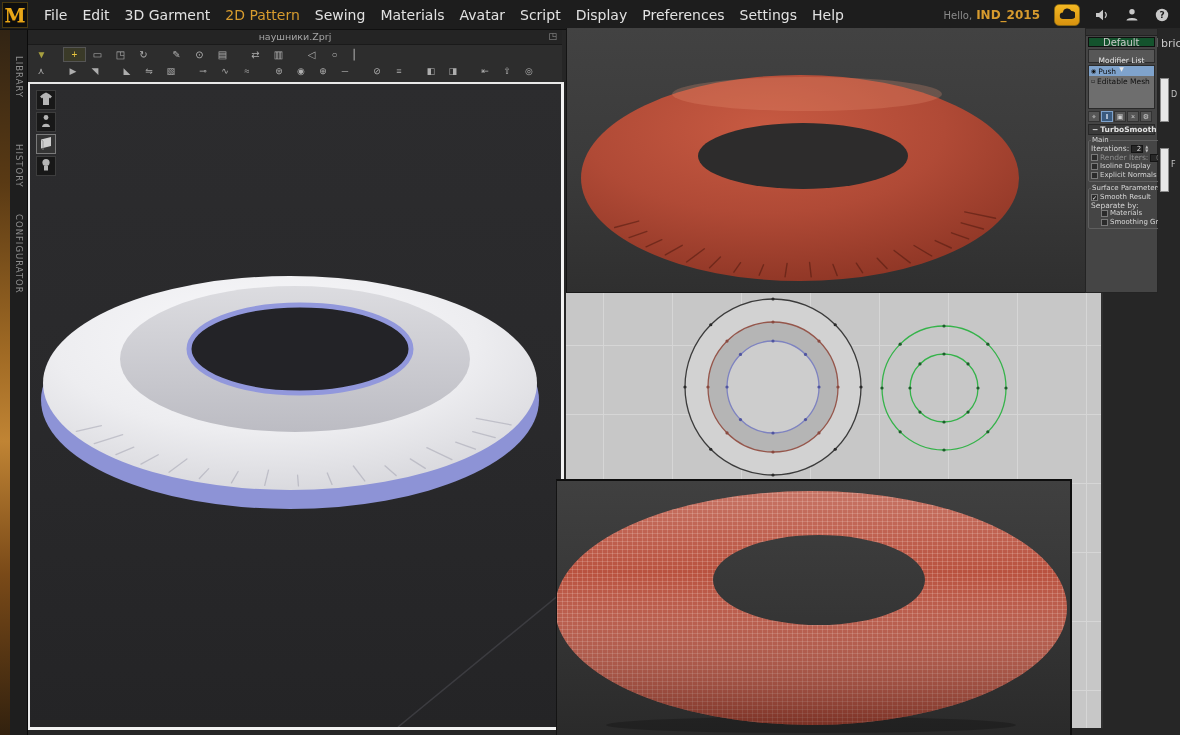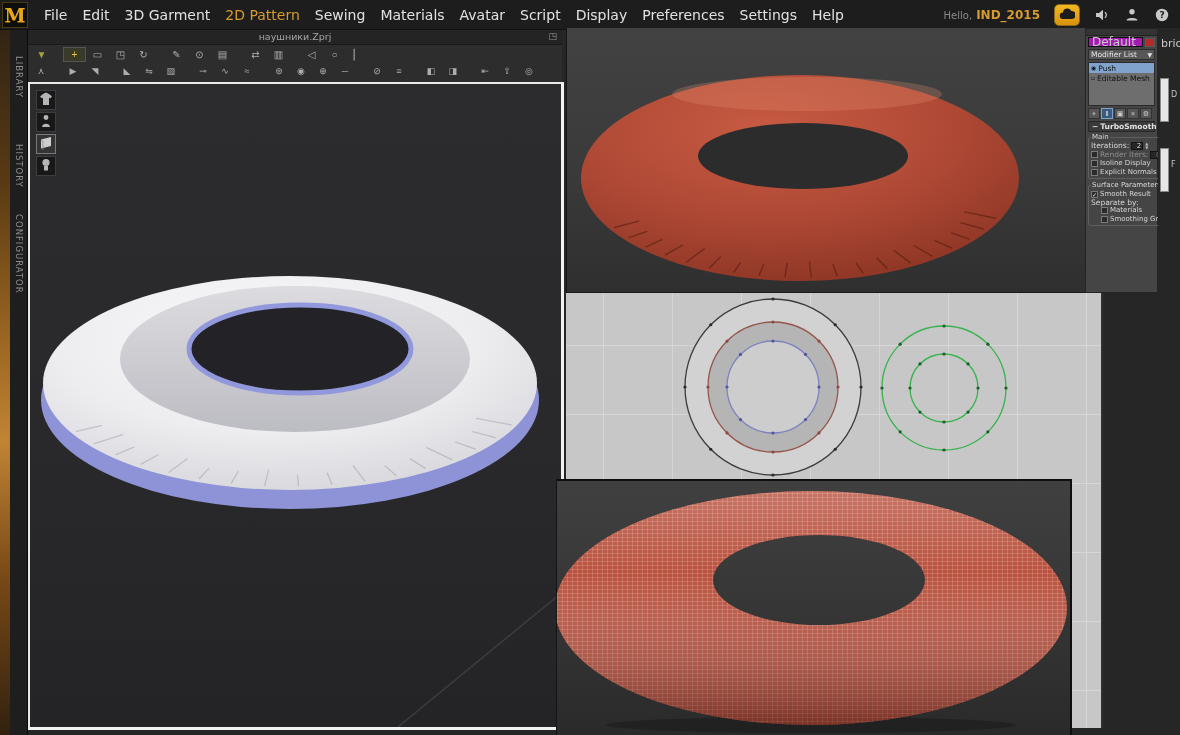--- a/index.html
+++ b/index.html
@@ -75,25 +75,25 @@
   
   #overlay-bottom{left:556px;top:479px;width:516px;height:256px;z-index:4;
     border-top:2px solid #0e0e0e;border-right:2px solid #0e0e0e;border-left:1px solid #141414;
     background:linear-gradient(180deg,#404040 0%,#363636 50%,#2a2a2a 100%);overflow:hidden;}
 
   
   #max-panel{left:1085px;top:28px;width:73px;height:265px;z-index:5;background:#454545;
     border:1px solid #242424;color:#d6d6d6;font-size:7.5px;line-height:1.2;padding:1px;}
   #mp-topstrip{height:7px;background:#333;margin:-1px -1px 1px;border-bottom:1px solid #222;}
   #mp-name-row{display:flex;align-items:center;gap:2px;margin:1px 1px 2px;}
-  #mp-name{flex:1;height:10px;background:#a21caf;border:1px solid #101010;color:#c8c8c8;
-    font-size:12px;padding:0 3px;line-height:9px;}
+  #mp-name{flex:1;height:10px;background:#14532d;border:1px solid #101010;color:#c8c8c8;
+    font-size:10px;padding:0 14px;line-height:9px;}
   #mp-swatch{width:10px;height:9px;background:#b12a26;border:1px solid #5a5a5a;}
   #mp-dropdown{height:11px;background:#575757;border:1px solid #2c2c2c;display:flex;align-items:center;
-    justify-content:space-between;padding:0 2px;margin:0 1px 2px;color:#e6e6e6;}
+    justify-content:space-between;padding:6px 2px;margin:0 1px 2px;color:#e6e6e6;flex-direction:column;}
   #mp-stack{height:44px;background:#6e6e6e;border:1px solid #2a2a2a;margin:0 1px 2px;overflow:hidden;}
   .stack-row{height:10px;display:flex;align-items:center;gap:2px;font-size:7.5px;color:#101010;padding-left:2px;}
   .stack-row.sel{background:#7fa3cc;}
   .stack-ico{font-size:6px;}
   #mp-btnrow{display:flex;gap:1px;margin:0 1px 2px;}
   .pbtn{width:12px;height:11px;background:#565656;border:1px solid #323232;color:#cfcfcf;
     font-size:7px;display:flex;align-items:center;justify-content:center;padding:0;}
   .pbtn.active{background:#3a5a7e;border-color:#7fa3cc;color:#e8f1fa;}
   #mp-rollout{height:11px;background:#3a3a3a;border:1px solid #272727;color:#e2e2e2;font-weight:bold;
     display:flex;align-items:center;gap:2px;padding:0 3px;margin:0 1px 1px;}

